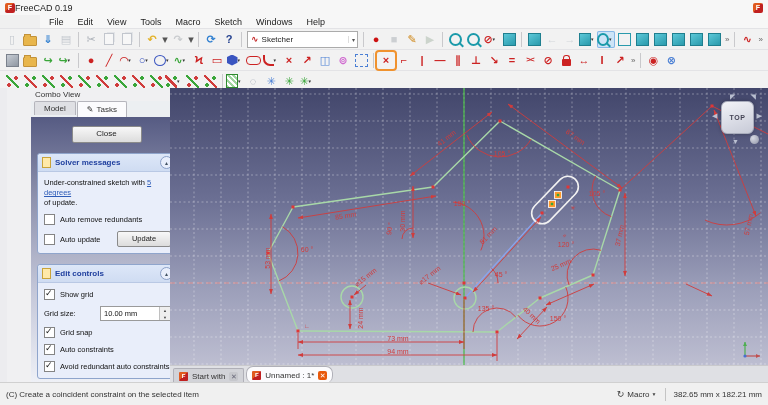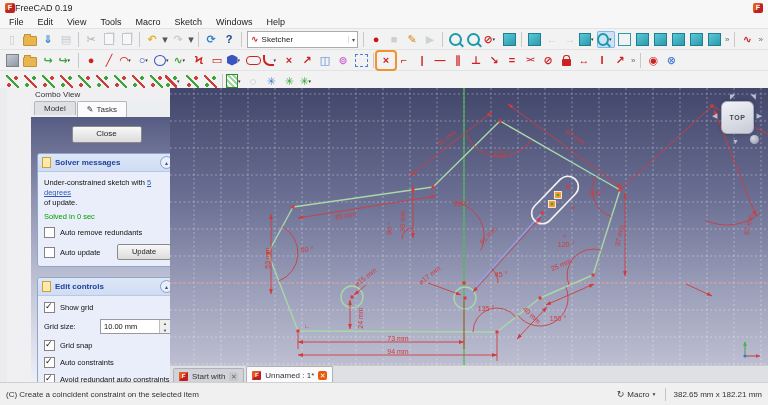--- a/index.html
+++ b/index.html
@@ -2,21 +2,21 @@
 <html><head>
 <meta charset="utf-8">
 <style>
   html,body{margin:0;padding:0;}
   body{width:768px;height:405px;overflow:hidden;position:relative;background:#f0f0f0;
        font-family:"Liberation Sans","DejaVu Sans",sans-serif;-webkit-font-smoothing:antialiased;}
   .titlebar{height:15px;display:flex;align-items:center;padding:0 5px;background:#f7f7f7;font-size:9px;color:#222;}
   .flogo{width:10px;height:10px;flex:none;background:linear-gradient(135deg,#e05a20 45%,#c02020 45%);color:#fff;
          font-size:7px;font-weight:bold;display:flex;align-items:center;justify-content:center;border-radius:2px;}
   .titlebar .spacer{flex:1;}
-  .menubar{height:13px;display:flex;background:#f7f7f7;font-size:9px;color:#222;padding-left:2px;}
+  .menubar{height:13px;display:flex;background:#f7f7f7;font-size:9px;color:#222;padding-left:2px;margin-left:40px;}
   .menu-item{padding:0 7px;height:100%;display:flex;align-items:center;}
   .tbrow{height:20px;display:flex;align-items:center;background:#f2f2f2;border-top:1px solid #e3e3e6;padding-left:3px;}
   .tbtn{width:18px;height:17px;flex:none;display:flex;align-items:center;justify-content:center;position:relative;border-radius:2px;}
   .tbtn.narrow{width:8px;}
   .tbtn.m{opacity:.45;}
   .tbtn.active{background:#cde4f7;box-shadow:inset 0 0 0 1px #86b7e6;}
   .tbtn.hl{box-shadow:0 0 0 2px #f0922e;}
   .gl{font-size:11px;line-height:1;font-weight:bold;}
   .gl.txt8{font-size:8px;letter-spacing:-1px;}
   .dd{font-size:5px;color:#333;width:6px;flex:none;margin-left:0px;}
@@ -93,21 +93,21 @@
            display:flex;align-items:center;justify-content:center;font-size:7px;font-weight:bold;color:#445;letter-spacing:.5px;box-shadow:0 0 4px rgba(0,0,0,.25);}
   .nc-ar{position:absolute;color:rgba(205,210,225,.85);font-size:7px;}
   .nc-sphere{position:absolute;right:3px;bottom:4px;width:9px;height:9px;border-radius:50%;
              background:radial-gradient(circle at 3px 3px,#d7dae4,#8f93a6);}
   .axiscross{position:absolute;right:4px;bottom:4px;}
   
   .mdibar{position:absolute;left:170px;top:365px;right:0;height:17px;background:#dfe0e4;border-top:1px solid #c9c9cc;
           display:flex;align-items:flex-end;padding-left:3px;gap:2px;}
   .mtab{height:14px;display:flex;align-items:center;gap:4px;font-size:8px;color:#333;padding:0 5px;
         background:#d2d3d8;border:1px solid #b0b0b8;border-bottom:none;border-radius:2px 2px 0 0;}
-  .mtab.active{background:#fbfbfd;height:16px;}
+  .mtab.active{background:#fbfbfd;height:16px;border-radius:7px;}
   .mclose{width:9px;height:9px;font-size:7px;line-height:9px;text-align:center;color:#667;background:#c6c7cc;border-radius:2px;}
   .mtab.active .mclose{background:#e8590c;color:#fff;}
   .mlogo{width:9px;height:9px;flex:none;background:linear-gradient(135deg,#e05a20 45%,#c02020 45%);color:#fff;
          font-size:6px;font-weight:bold;display:flex;align-items:center;justify-content:center;border-radius:1px;}
   .statusbar{position:absolute;left:0;bottom:0;width:768px;height:23px;background:#f0f0f0;border-top:1px solid #d0d0d0;
              display:flex;align-items:center;font-size:8px;color:#333;padding:0 6px;box-sizing:border-box;}
   .statusbar .spacer{flex:1;}
   .nav-ico{font-size:9px;color:#444;margin-right:3px;}
   .nav-caret{font-size:5px;color:#444;margin:0 8px 0 2px;}
   .st-sep{width:1px;height:13px;background:#c4c4c4;margin-right:8px;}
@@ -455,21 +455,20 @@
       <div class="sect">
         <div class="sect-h">
           <span class="ticon"></span>
           <span>Solver messages</span>
           <span class="collapse">▴</span>
         </div>
         <div class="solver-text">
           <span>Under-constrained sketch with </span><a href="#">5 degrees</a><br>
           <span>of update.</span>
         </div>
-        <div class="solved">Solved in 0 sec</div>
         <div class="crow">
           <span class="cb"></span>
           <span>Auto remove redundants</span>
         </div>
         <div class="crow">
           <span class="cb"></span>
           <span>Auto update</span>
           <span class="btn">Update</span>
         </div>
       </div>

